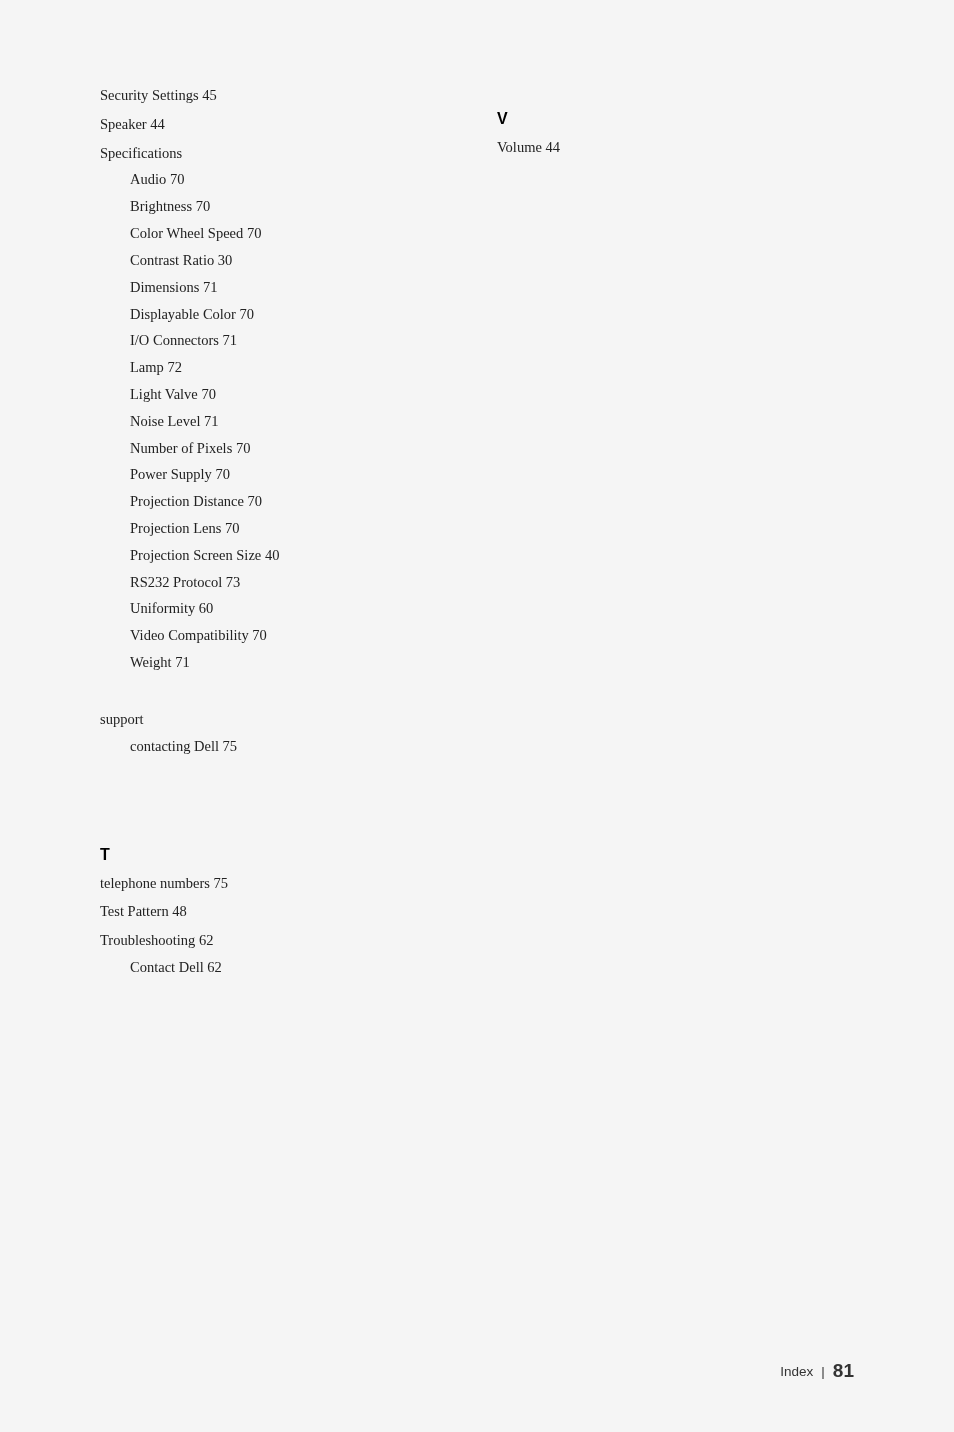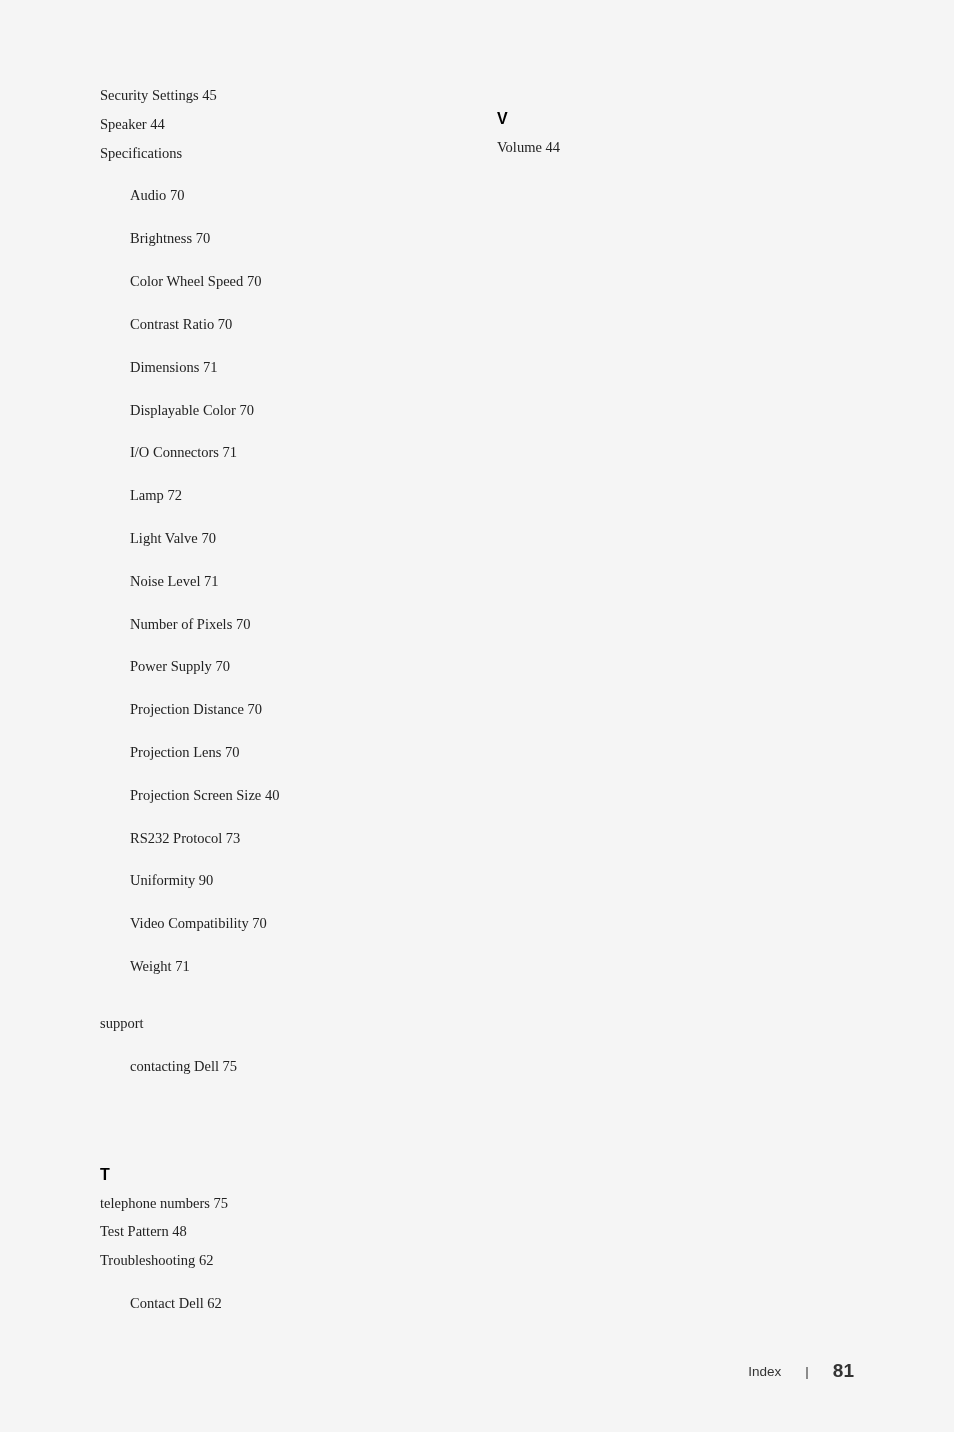--- a/index.html
+++ b/index.html
@@ -38,21 +38,20 @@
 
     .right-column {
       flex: 1;
     }
 
     .index-entry {
       font-size: 14.5px;
       color: #222;
       line-height: 1.85;
       font-family: Georgia, serif;
-      margin-top: 16px;
     }
 
     .index-entry.top-level {
       margin-top: 2px;
     }
 
     .index-entry.sub-level {
       padding-left: 30px;
     }
 
@@ -66,21 +65,21 @@
 
     .footer {
       position: absolute;
       bottom: 50px;
       right: 100px;
       font-size: 13.5px;
       color: #333;
       font-family: Arial, sans-serif;
       display: flex;
       align-items: center;
-      gap: 24px;
+      gap: 8px;
     }
 
     .footer-page-num {
       font-weight: bold;
       font-size: 19px;
     }
 
     .spacer-large {
       height: 28px;
     }
@@ -92,34 +91,34 @@
   <div class="two-column">
 
     <div class="left-column">
 
       <div class="index-entry top-level">Security Settings 45</div>
       <div class="index-entry top-level">Speaker 44</div>
       <div class="index-entry top-level">Specifications</div>
       <div class="index-entry sub-level">Audio 70</div>
       <div class="index-entry sub-level">Brightness 70</div>
       <div class="index-entry sub-level">Color Wheel Speed 70</div>
-      <div class="index-entry sub-level">Contrast Ratio 70</div>
+      <div class="index-entry sub-level">Contrast Ratio 30</div>
       <div class="index-entry sub-level">Dimensions 71</div>
       <div class="index-entry sub-level">Displayable Color 70</div>
       <div class="index-entry sub-level">I/O Connectors 71</div>
       <div class="index-entry sub-level">Lamp 72</div>
       <div class="index-entry sub-level">Light Valve 70</div>
       <div class="index-entry sub-level">Noise Level 71</div>
       <div class="index-entry sub-level">Number of Pixels 70</div>
       <div class="index-entry sub-level">Power Supply 70</div>
       <div class="index-entry sub-level">Projection Distance 70</div>
       <div class="index-entry sub-level">Projection Lens 70</div>
       <div class="index-entry sub-level">Projection Screen Size 40</div>
       <div class="index-entry sub-level">RS232 Protocol 73</div>
-      <div class="index-entry sub-level">Uniformity 90</div>
+      <div class="index-entry sub-level">Uniformity 60</div>
       <div class="index-entry sub-level">Video Compatibility 70</div>
       <div class="index-entry sub-level">Weight 71</div>
 
       <div class="spacer-large"></div>
 
       <div class="index-entry top-level">support</div>
       <div class="index-entry sub-level">contacting Dell 75</div>
 
       <div class="spacer-large"></div>
       <div class="spacer-large"></div>

